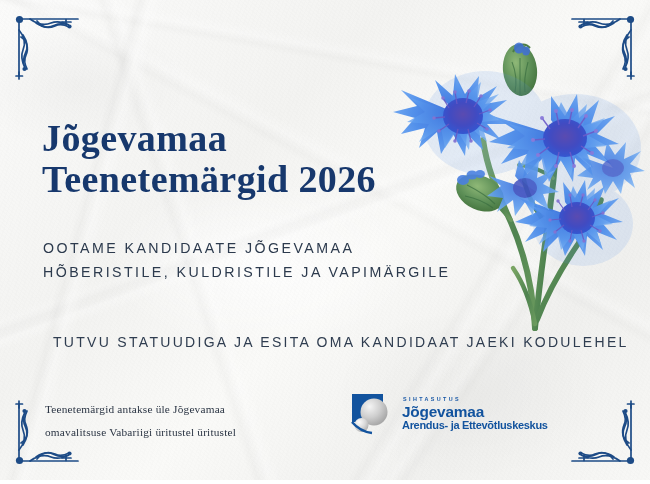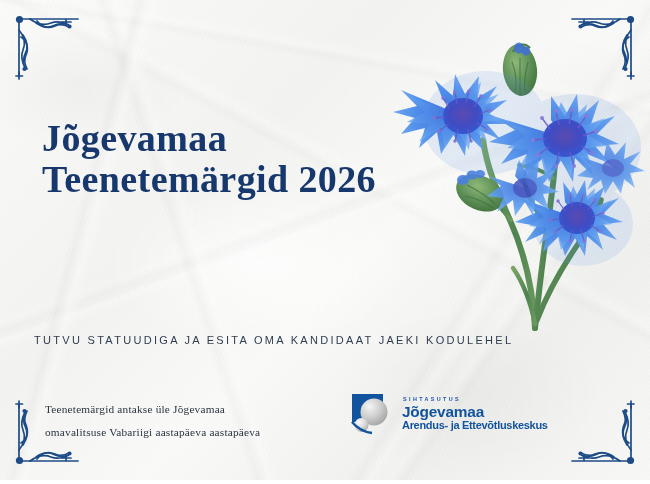--- a/index.html
+++ b/index.html
@@ -93,24 +93,24 @@
     top: 236px;
     color: #2c3a4d;
     font-size: 14.2px;
     line-height: 1.72;
     font-weight: 400;
     letter-spacing: 2.45px;
     white-space: pre-line;
   }
   .cta {
     position: absolute;
-    left: 34px;
+    left: 53px;
     top: 334px;
     color: #2f3d50;
-    font-size: 11px;
+    font-size: 14px;
     font-weight: 400;
     letter-spacing: 2.3px;
     white-space: nowrap;
   }
   .footnote {
     position: absolute;
     left: 45px;
     top: 398px;
     color: #2b3544;
     font-family: "Liberation Serif", serif;
@@ -436,25 +436,27 @@
         <ellipse cx="100" cy="95" rx="62" ry="52"></ellipse>
         <ellipse cx="190" cy="120" rx="66" ry="54"></ellipse>
         <ellipse cx="198" cy="196" rx="50" ry="42"></ellipse>
       </g>
     </svg>
   </div>
 
   <div class="title">Jõgevamaa
 Teenetemärgid 2026</div>
 
+  <div class="subtitle">OOTAME KANDIDAATE JÕGEVAMAA
+HÕBERISTILE, KULDRISTILE JA VAPIMÄRGILE</div>
 
   <div class="cta">TUTVU STATUUDIGA JA ESITA OMA KANDIDAAT JAEKI KODULEHEL</div>
 
   <div class="footnote">Teenetemärgid antakse üle Jõgevamaa
-omavalitsuse Vabariigi aastapäeva aastapäeva</div>
+omavalitsuse Vabariigi üritustel üritustel</div>
 
   <div class="logo">
     <div class="logo-mark">
       <svg viewBox="0 0 44 44" xmlns="http://www.w3.org/2000/svg">
         <defs>
           <radialGradient id="sphereG" cx="34%" cy="30%" r="72%">
             <stop offset="0%" stop-color="#f4f4f4"></stop>
             <stop offset="55%" stop-color="#cfcfcf"></stop>
             <stop offset="100%" stop-color="#a8a8a8"></stop>
           </radialGradient>

